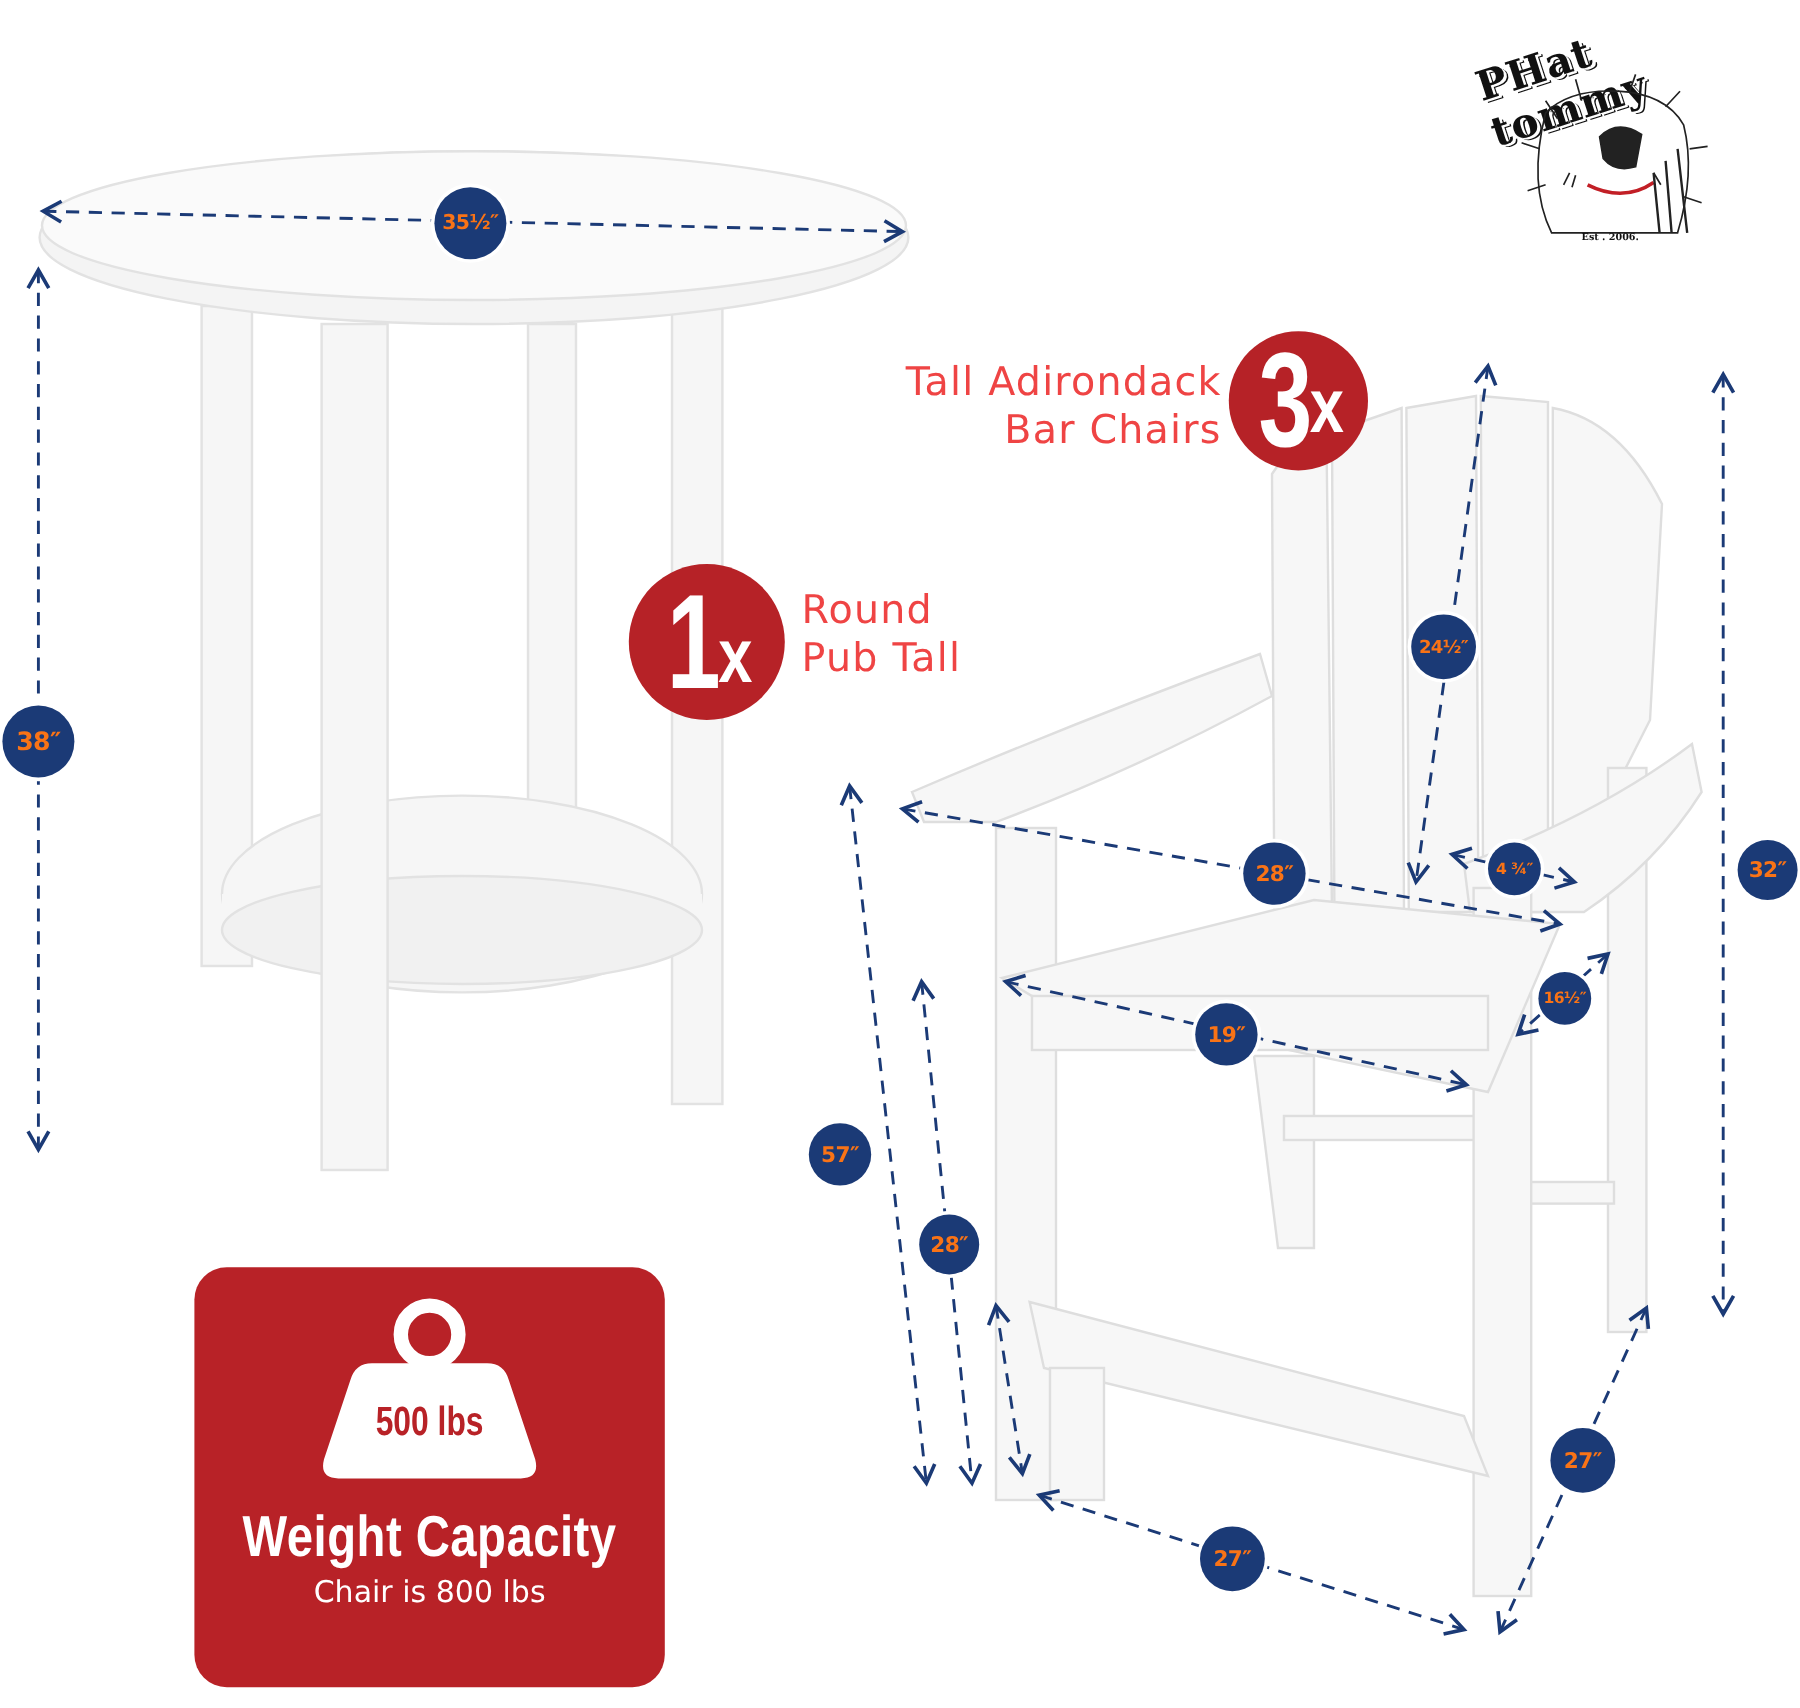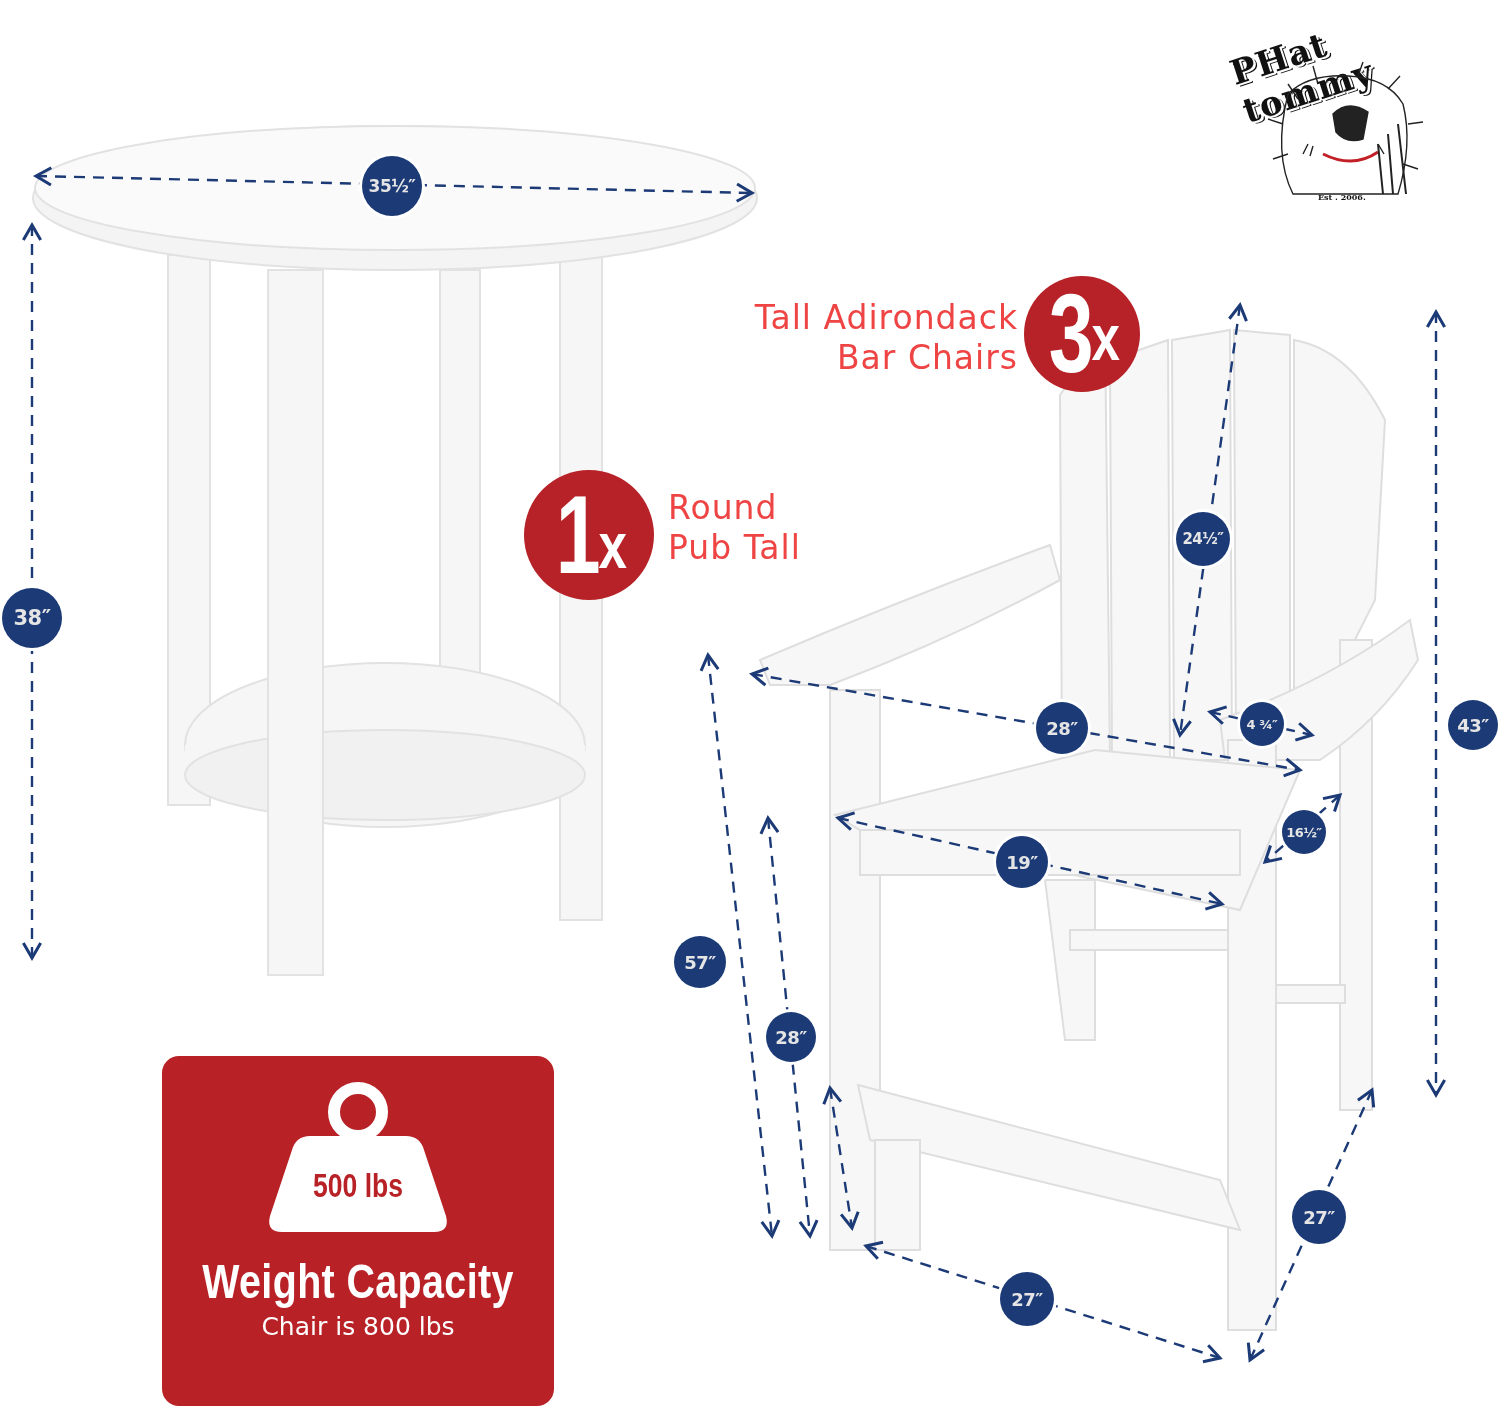--- a/index.html
+++ b/index.html
@@ -1,36 +1,36 @@
 <!DOCTYPE html>
 <html><head>
 <meta charset="utf-8">
 <style>
   html, body { margin:0; padding:0; background:#ffffff; }
   body { width:1500px; height:1423px; position:relative; overflow:hidden; font-family:"DejaVu Sans", sans-serif; }
   .abs { position:absolute; }
   .badge {
-    position:absolute; border-radius:50%; background:#1b3a76; color:#e5e5e5;
+    position:absolute; border-radius:50%; background:#1b3a76; color:#f97316;
     display:flex; align-items:center; justify-content:center;
     font-family:"DejaVu Sans", sans-serif; font-weight:bold; letter-spacing:-0.5px;
     box-shadow:0 0 0 3px #fff;
   }
   .redcircle {
     position:absolute; border-radius:50%; background:#b62227; color:#fff;
     display:flex; align-items:center; justify-content:center;
     font-family:"Liberation Sans", sans-serif; font-weight:bold;
   }
   .redcircle .num { font-size:112px; line-height:1; transform:scaleX(0.72); display:inline-block; margin-right:-14px; }
   .redcircle .x { font-size:64px; line-height:1; transform:scaleX(0.8); display:inline-block; align-self:flex-end; margin-bottom:22px; }
   .label-text { font-family:"DejaVu Sans", sans-serif; font-size:33px; line-height:40px; color:#ef4444; letter-spacing:1px; }
   svg { position:absolute; left:0; top:0; }
   .logo-title { font-family:"DejaVu Serif", serif; font-weight:bold; font-size:34px; color:#111; }
   .weight-card {
     position:absolute; left:162px; top:1056px; width:392px; height:350px;
-    background:#b82227; border-radius:17px; color:#fff; text-align:center;
+    background:#b82227; border-radius:27px; color:#fff; text-align:center;
   }
   .wc-title { position:absolute; left:0; right:0; top:198px; font-family:"Liberation Sans", sans-serif; font-weight:bold; font-size:48px; transform:scaleX(0.82); letter-spacing:0.5px; }
   .wc-sub { position:absolute; left:0; right:0; top:255px; font-family:"DejaVu Sans", sans-serif; font-size:25px; line-height:32px; }
   .kettle-text { position:absolute; left:0; right:0; top:1170px; text-align:center; font-family:"Liberation Sans", sans-serif; font-weight:bold; font-size:34px; color:#b82227; transform:scaleX(0.78); }
 </style>
 </head>
 <body>
 
 <svg width="1500" height="1423" viewBox="0 0 1500 1423">
   <defs>
@@ -130,21 +130,21 @@
 </div>
 <div class="abs label-text" style="left:668px; top:488px;">
   <div>Round</div>
   <div>Pub Tall</div>
 </div>
 
 <div class="badge" style="left:362px; top:156px; width:60px; height:60px; font-size:17px;">35½″</div>
 <div class="badge" style="left:2px; top:588px; width:60px; height:60px; font-size:21px;">38″</div>
 
 <div class="badge" style="left:1176px; top:512px; width:54px; height:54px; font-size:15px;">24½″</div>
-<div class="badge" style="left:1448px; top:700px; width:50px; height:50px; font-size:18px;">43″</div>
+<div class="badge" style="left:1448px; top:700px; width:50px; height:50px; font-size:18px;">32″</div>
 <div class="badge" style="left:1036px; top:702px; width:52px; height:52px; font-size:18px;">28″</div>
 <div class="badge" style="left:1240px; top:702px; width:44px; height:44px; font-size:13px;">4 ¾″</div>
 <div class="badge" style="left:1282px; top:810px; width:44px; height:44px; font-size:13px;">16½″</div>
 <div class="badge" style="left:996px; top:836px; width:52px; height:52px; font-size:18px;">19″</div>
 <div class="badge" style="left:674px; top:936px; width:52px; height:52px; font-size:18px;">57″</div>
 <div class="badge" style="left:766px; top:1012px; width:50px; height:50px; font-size:18px;">28″</div>
 <div class="badge" style="left:1000px; top:1272px; width:54px; height:54px; font-size:18px;">27″</div>
 <div class="badge" style="left:1292px; top:1190px; width:54px; height:54px; font-size:18px;">27″</div>
 
 <div class="weight-card">

